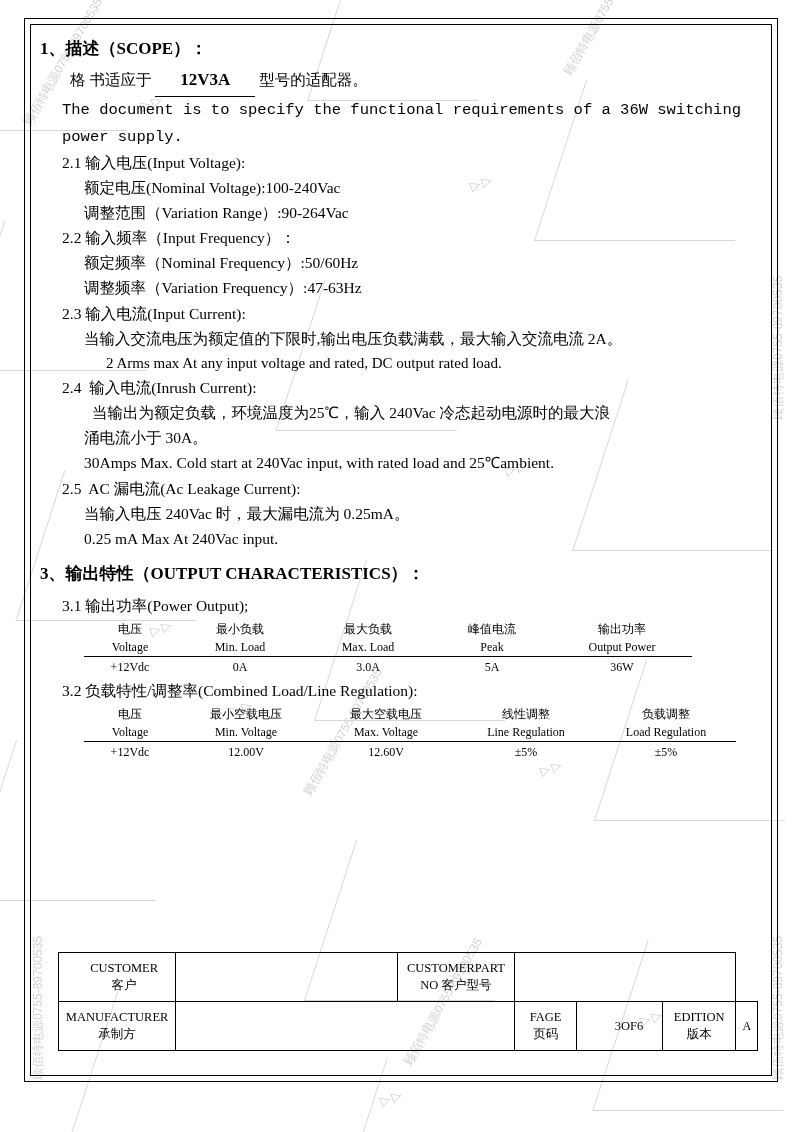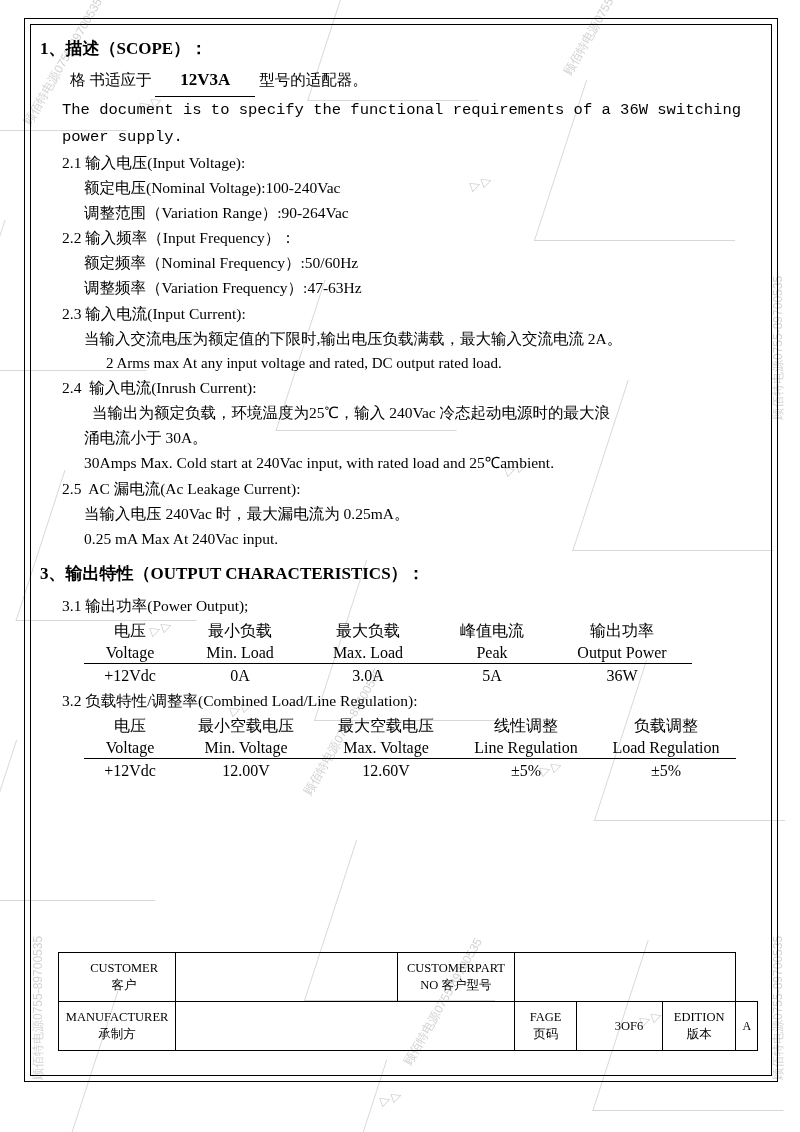--- a/index.html
+++ b/index.html
@@ -131,21 +131,21 @@
     line-height: 1.62;
     margin-left: 66px;
   }
 
   
   .spec-table {
     margin-left: 44px;
     margin-top: 2px;
     margin-bottom: 2px;
     border-collapse: collapse;
-    font-size: 16px;
+    font-size: 12px;
   }
   .spec-table td {
     padding: 1px 0 1px 0;
     white-space: nowrap;
     text-align: center;
   }
   .spec-table tr.hdr-en td {
     border-bottom: 1px solid #000;
     padding-bottom: 1px;
   }

